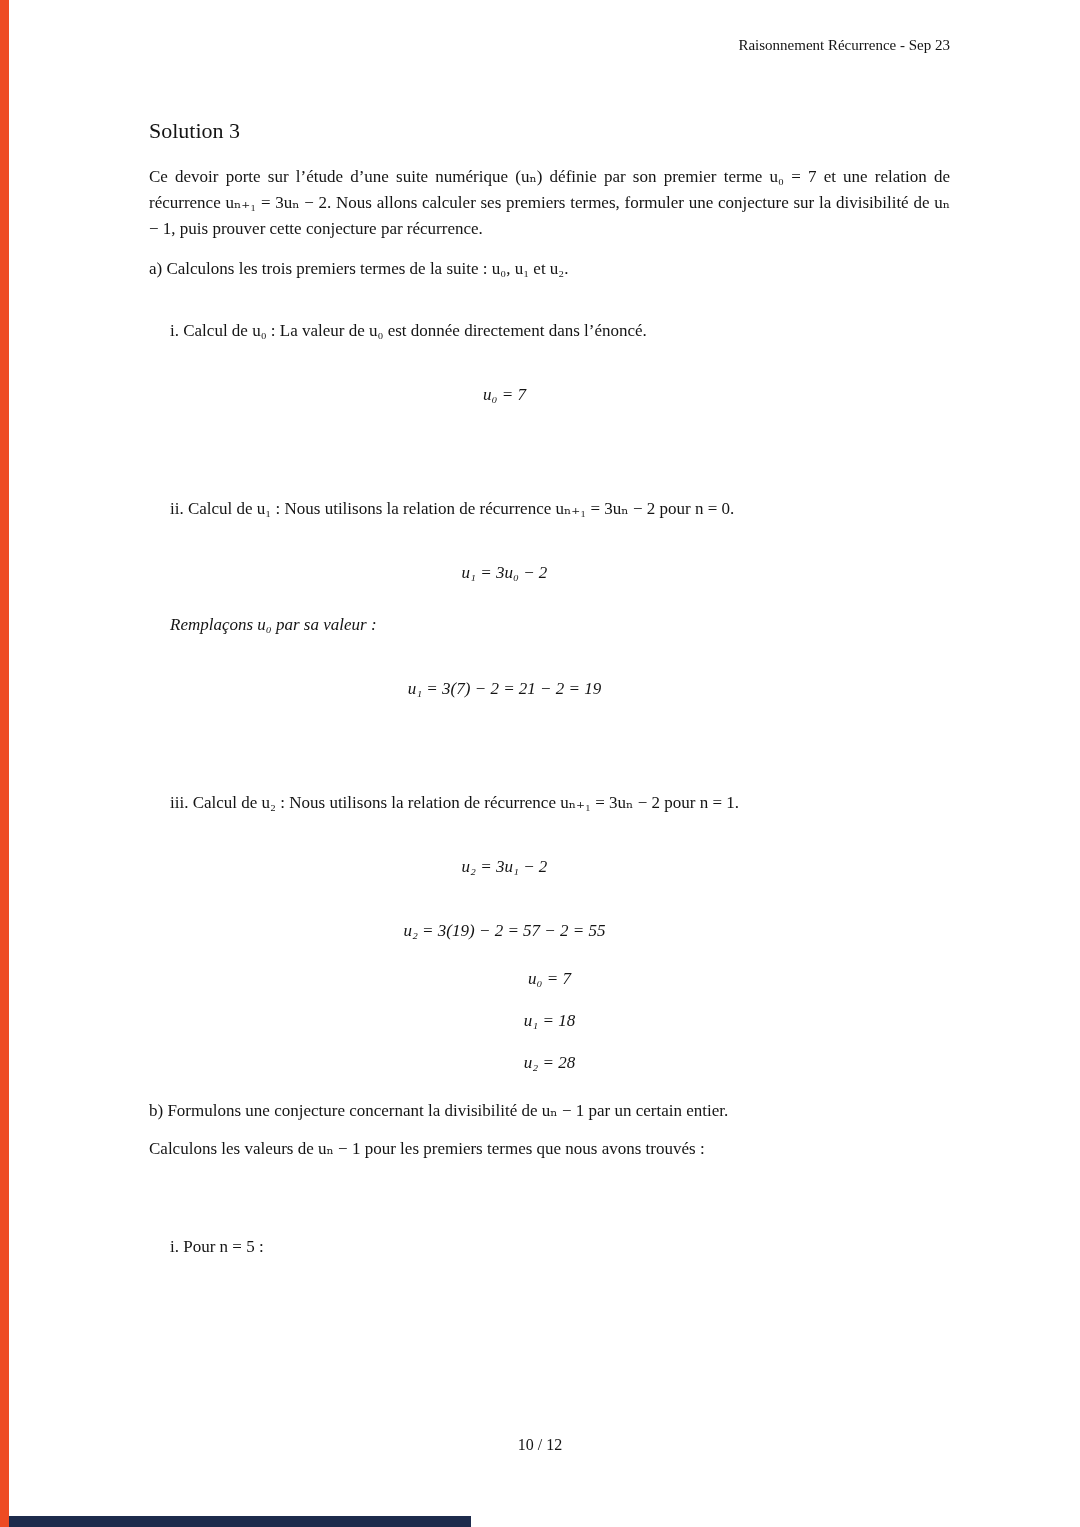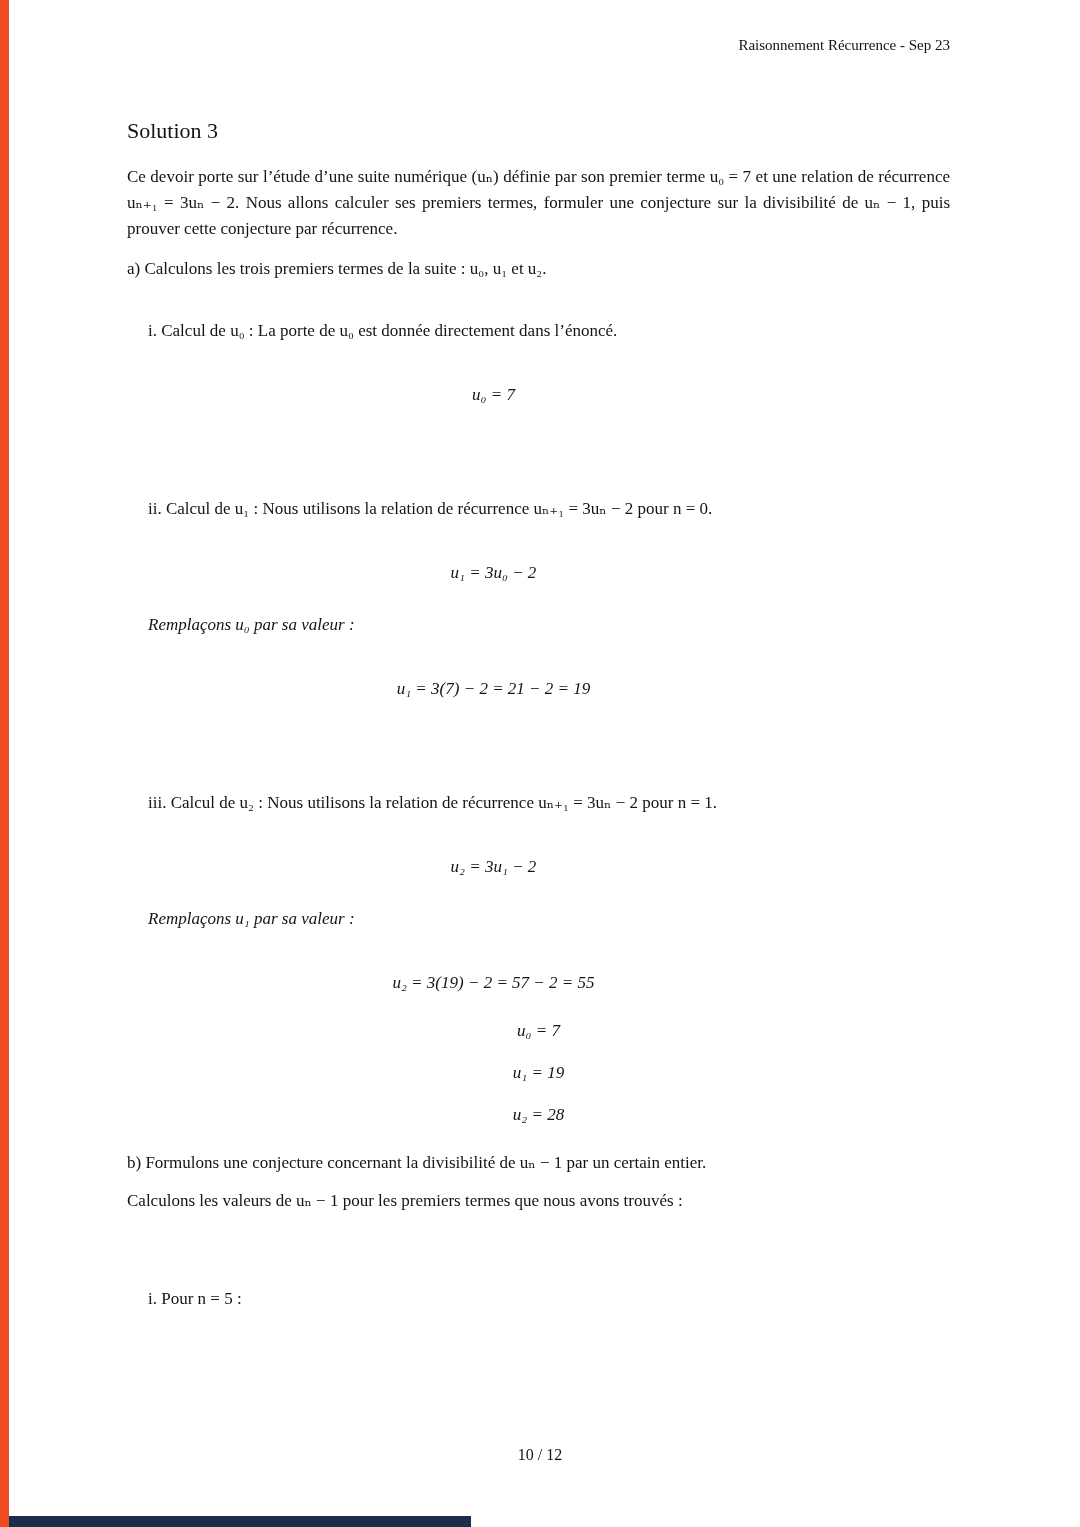--- a/index.html
+++ b/index.html
@@ -29,20 +29,21 @@
     bottom: 0;
     width: 462px;
     height: 11px;
     background: #1d2b4c;
   }
   .content {
     position: relative;
     padding: 36px 130px 0 127px;
     font-size: 17px;
     line-height: 26px;
+    margin-left: 22px;
   }
   .doc-header {
     text-align: right;
     font-size: 15px;
     line-height: 18px;
   }
   .doc-title {
     margin: 64px 0 0 0;
     font-size: 22px;
     line-height: 26px;
@@ -74,65 +75,64 @@
     font-style: italic;
     line-height: 42px;
   }
   .part-b   { margin-top: 14px; }
   .calc     { margin-top: 12px; }
   .step-b-i { margin-top: 72px; }
   .doc-footer {
     position: absolute;
     left: 0;
     right: 0;
-    bottom: 62px;
+    bottom: 72px;
     text-align: center;
     font-size: 16px;
     line-height: 20px;
   }
 </style>
 </head>
 <body>
 
 <div class="page-stripe"></div>
 
 <div class="content">
 
   <div class="doc-header">Raisonnement Récurrence - Sep 23</div>
 
   <h1 class="doc-title">Solution 3</h1>
 
   <p class="para intro">Ce devoir porte sur l’étude d’une suite numérique (uₙ) définie par son premier terme u₀ = 7 et une relation de récurrence uₙ₊₁ = 3uₙ − 2. Nous allons calculer ses premiers termes, formuler une conjecture sur la divisibilité de uₙ − 1, puis prouver cette conjecture par récurrence.</p>
 
   <p class="para part-heading">a) Calculons les trois premiers termes de la suite : u₀, u₁ et u₂.</p>
 
-  <p class="para step step-i">i. Calcul de u₀ : La porte de u₀ est donnée directement dans l’énoncé.</p>
+  <p class="para step step-i">i. Calcul de u₀ : La valeur de u₀ est donnée directement dans l’énoncé.</p>
 
   <p class="eq eq-indent">u₀ = 7</p>
 
   <p class="para step step-gap">ii. Calcul de u₁ : Nous utilisons la relation de récurrence uₙ₊₁ = 3uₙ − 2 pour n = 0.</p>
 
   <p class="eq eq-indent">u₁ = 3u₀ − 2</p>
 
   <p class="para replace">Remplaçons u₀ par sa valeur :</p>
 
   <p class="eq eq-indent">u₁ = 3(7) − 2 = 21 − 2 = 19</p>
 
   <p class="para step step-gap">iii. Calcul de u₂ : Nous utilisons la relation de récurrence uₙ₊₁ = 3uₙ − 2 pour n = 1.</p>
 
   <p class="eq eq-indent">u₂ = 3u₁ − 2</p>
 
-  <p class="para replace">Remplaçons u₁ par sa valeur :</p>
 
   <p class="eq eq-indent">u₂ = 3(19) − 2 = 57 − 2 = 55</p>
 
 
   <div class="eq-group">
     <div>u₀ = 7</div>
-    <div>u₁ = 19</div>
+    <div>u₁ = 18</div>
     <div>u₂ = 28</div>
   </div>
 
   <p class="para part-heading part-b">b) Formulons une conjecture concernant la divisibilité de uₙ − 1 par un certain entier.</p>
 
   <p class="para calc">Calculons les valeurs de uₙ − 1 pour les premiers termes que nous avons trouvés :</p>
 
   <p class="para step step-b-i">i. Pour n = 5 :</p>
 
 </div>

